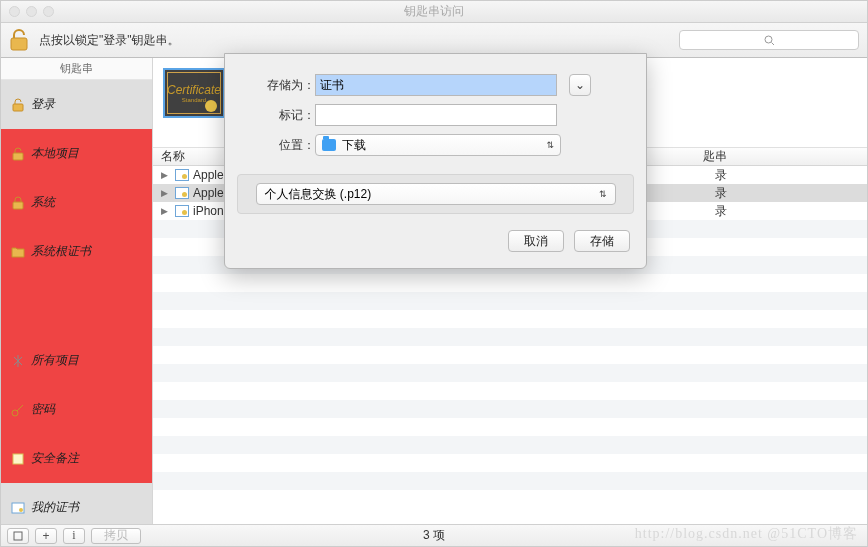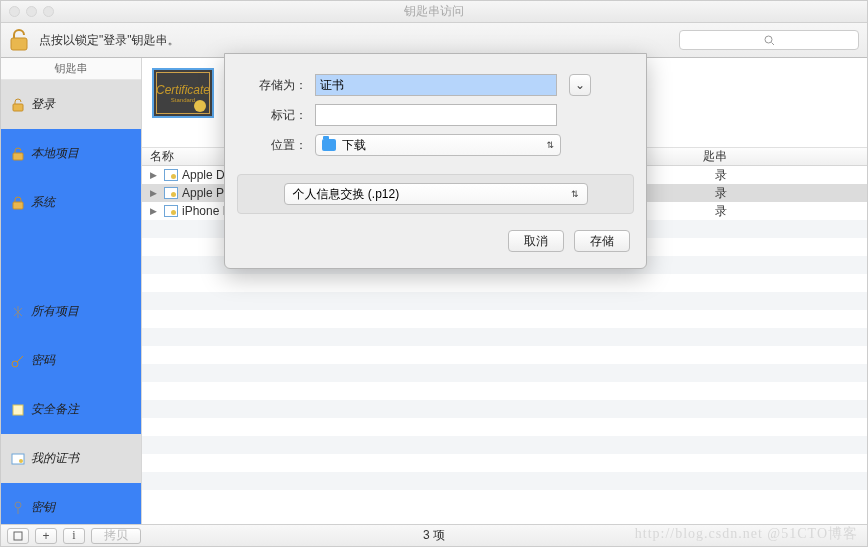--- a/index.html
+++ b/index.html
@@ -7,21 +7,21 @@
 .window { width:868px; height:547px; display:flex; flex-direction:column; border:1px solid #ccc; }
 .titlebar { height:22px; background:linear-gradient(#f6f6f6,#e8e8e8); display:flex; align-items:center; position:relative; border-bottom:1px solid #d0d0d0;}
 .traffic { display:flex; gap:6px; margin-left:8px;}
 .tl { width:11px; height:11px; border-radius:50%; background:#e5e5e5; border:1px solid #d6d6d6;}
 .titlebar .title { position:absolute; left:0; right:0; text-align:center; color:#a8a8a8; font-size:12px;}
 .toolbar { height:35px; background:linear-gradient(#f6f6f6,#ececec); border-bottom:1px solid #bfbfbf; display:flex; align-items:center; padding:0 8px;}
 .lock-big { width:20px; height:24px; display:flex; align-items:center; justify-content:center;}
 .lock-hint { color:#333; margin-left:10px; font-size:12px;}
 .search { margin-left:auto; width:180px; height:20px; border:1px solid #ccc; border-radius:4px; background:#fff; display:flex; align-items:center; justify-content:center; color:#999;}
 .body { flex:1; display:flex; min-height:0;}
-.sidebar { width:141px; background:#3b82f6; border-right:1px solid #d6d6d6; display:flex; flex-direction:column;}
+.sidebar { width:152px; background:#ef4444; border-right:1px solid #d6d6d6; display:flex; flex-direction:column;}
 .sb-section { padding:3px 0 3px 0; text-align:center; color:#6b6b6b; font-size:11px; border-bottom:1px solid #e6e6e6; background:#fafafa;}
 .sb-item { display:flex; align-items:center; gap:6px; padding:16px 10px; color:#222; cursor:default;font-style:italic;}
 .sb-item.selected { background:#dfdfdf;}
 .sb-item .ic { width:14px; height:14px; display:flex; align-items:center; justify-content:center;}
 .sb-spacer { flex:0 0 60px;}
 .main { flex:1; display:flex; flex-direction:column; position:relative; min-width:0;}
 .preview { height:90px; display:flex; align-items:flex-start; padding:10px; border-bottom:1px solid #e0e0e0;}
 .cert-thumb { width:62px; height:50px; border:2px solid #5aa4e6; background:#404040; position:relative; display:flex; flex-direction:column; align-items:center; justify-content:center; font-size:8px; color:#c79a2a;}
 .cert-thumb .inner { border:1px solid #cfa24a; width:54px; height:42px; display:flex; flex-direction:column; align-items:center; justify-content:center;}
 .cert-thumb .seal { width:12px; height:12px; border-radius:50%; background:#e6c14a; position:absolute; right:6px; bottom:4px;}
@@ -37,31 +37,31 @@
 .row .rlabel { color:#333;}
 .row .rval { margin-left:auto; margin-right:140px; color:#333;}
 .stripes .s { height:18px;} .stripes .s.alt { background:#f3f5f7;}
 .statusbar { height:22px; background:linear-gradient(#f8f8f8,#ececec); border-top:1px solid #d0d0d0; display:flex; align-items:center; padding:0 6px; gap:6px;}
 .sq-btn { width:22px; height:16px; border:1px solid #c0c0c0; border-radius:3px; background:linear-gradient(#fff,#f0f0f0); display:flex; align-items:center; justify-content:center; color:#555;}
 .status-center { position:absolute; left:0; right:0; text-align:center; color:#333;}
 .watermark { position:absolute; right:10px; bottom:4px; color:#d8d8d8; font-size:14px; font-family:Georgia,serif; letter-spacing:1px;}
 
 .dialog { position:absolute; left:224px; top:53px; width:423px; background:#efefef; border:1px solid #b5b5b5; border-radius:0 0 6px 6px; box-shadow:0 8px 24px rgba(0,0,0,0.25); padding-bottom:12px;}
 .dlg-grid { display:grid; grid-template-columns:80px 1fr; row-gap:8px; align-items:center; padding:20px 20px 10px 10px;}
-.dlg-label { text-align:right; color:#333; padding-right:8px;}
+.dlg-label { text-align:right; color:#333; padding-right:0;}
 .dlg-input { height:22px; border:1px solid #b8b8b8; background:#fff; padding:0 4px; width:242px;}
 .dlg-input.sel { background:#b6d5fb;}
 .dlg-row-save { display:flex; align-items:center; gap:6px;}
 .chev-btn { width:22px; height:22px; border:1px solid #bcbcbc; border-radius:4px; background:linear-gradient(#fff,#eee); display:flex; align-items:center; justify-content:center; color:#444; margin-left:6px;}
 .pop { height:22px; width:246px; border:1px solid #bcbcbc; border-radius:4px; background:linear-gradient(#fff,#f6f6f6); display:flex; align-items:center; padding:4px 6px; gap:6px; position:relative;}
 .pop .fold { width:14px; height:12px; background:#3fa0f3; border-radius:2px; position:relative;}
 .pop .fold::before{content:"";position:absolute;top:-3px;left:1px;width:6px;height:3px;background:#3fa0f3;border-radius:1px 1px 0 0;}
 .pop .arrow { margin-left:auto; font-size:9px; color:#444;}
 .fmt-wrap { margin:8px 12px 0 12px; padding:8px; background:#e5e5e5; border:1px solid #d4d4d4; border-radius:4px; display:flex; justify-content:center;}
-.fmt-pop { height:22px; width:304px; border:1px solid #bcbcbc; border-radius:4px; background:linear-gradient(#fff,#f6f6f6); display:flex; align-items:center; padding:0 8px;}
+.fmt-pop { height:22px; width:360px; border:1px solid #bcbcbc; border-radius:4px; background:linear-gradient(#fff,#f6f6f6); display:flex; align-items:center; padding:0 8px;}
 .fmt-pop .arrow { margin-left:auto; font-size:9px; color:#444;}
 .dlg-btns { display:flex; justify-content:flex-end; gap:10px; padding:16px 16px 4px 0;}
 .mac-btn { min-width:56px; height:22px; padding:0 14px; border:1px solid #bcbcbc; border-radius:4px; background:linear-gradient(#fff,#eee); display:flex; align-items:center; justify-content:center; color:#222;}
 svg { display:block;}
 </style>
 </head>
 <body>
 
 <div class="window">
   <div class="titlebar">
@@ -111,20 +111,28 @@
         <span>本地项目</span>
       </div>
       <div class="sb-item">
         <span class="ic">
             <svg width="12" height="14" viewBox="0 0 12 14">
               <path d="M3 6V4a3 3 0 0 1 6 0v2" fill="none" stroke="#c8902a"></path>
               <rect x="1" y="6" width="10" height="7" rx="1" fill="#e9b74e" stroke="#c8902a"></rect>
             </svg>
           </span>
         <span>系统</span>
+      </div>
+      <div class="sb-item">
+        <span class="ic">
+            <svg width="14" height="12" viewBox="0 0 14 12">
+              <path d="M1 2h4l1 1h7v8H1z" fill="#e9b74e" stroke="#c8902a"></path>
+            </svg>
+          </span>
+        <span>系统根证书</span>
       </div>
       <div class="sb-spacer"></div>
       <div class="sb-item">
         <span class="ic">
             <svg width="14" height="14" viewBox="0 0 14 14">
               <path d="M7 1v12M3 3l8 8M11 3l-8 8" stroke="#8a8a8a" fill="none"></path>
             </svg>
           </span>
         <span>所有项目</span>
       </div>

